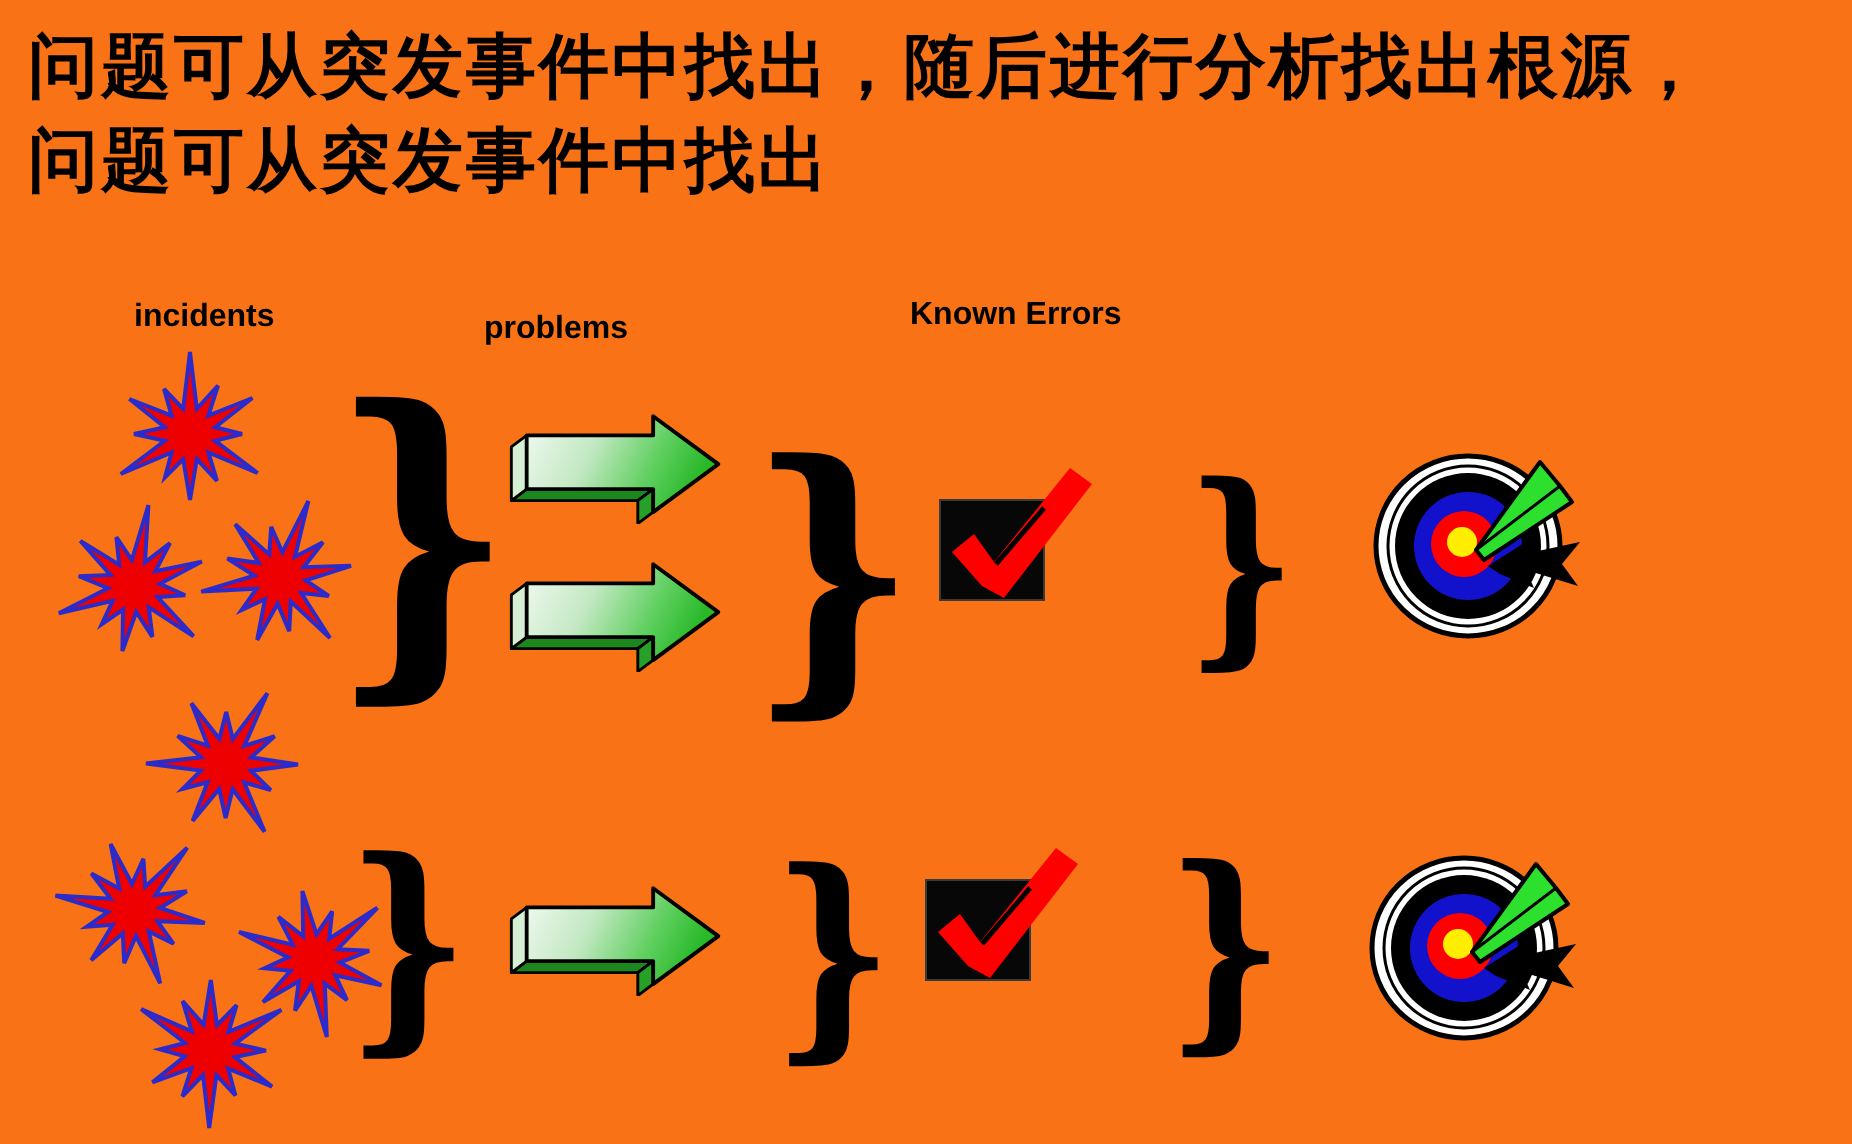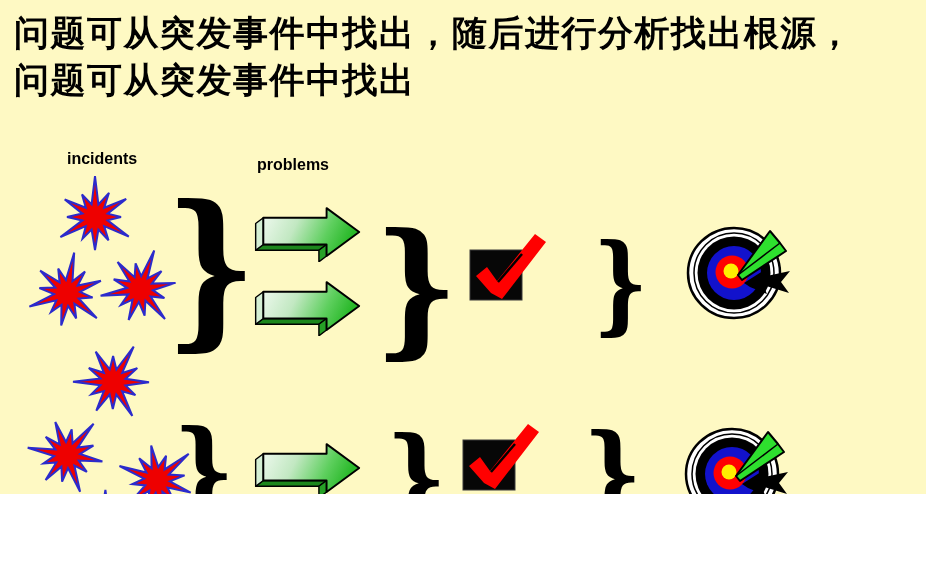--- a/index.html
+++ b/index.html
@@ -1,19 +1,19 @@
 <!DOCTYPE html>
 <html style="--text: #000000; --incident-fill: #ee0000; --incident-outline: #2b2bcc; --arrow-green: #28b828; --check-red: #ff0000; --checkbox-black: #070707; --target-blue: #1212cc; --target-red: #ff0000; --target-yellow: #ffee00; --dart-green: #2ee02e;"><head>
 <meta charset="utf-8">
 <style>
   html,body{margin:0;padding:0;background:#ffffff;}
   .slide{
     position:relative;
-    width:926px;height:494px;
-    background:#fef9c3;
+    width:926px;height:572px;
+    background:#f97316;
     overflow:hidden;
     font-family:"Liberation Sans","DejaVu Sans",sans-serif;
   }
   .title{
     position:absolute;left:14px;top:10px;width:900px;
     font-family:"Liberation Serif","DejaVu Serif",serif;
     font-weight:bold;
     font-size:35px;line-height:47px;
     letter-spacing:1.5px;
     color:var(--text,#000);
@@ -87,21 +87,22 @@
 </svg>
 
 <div class="slide">
 
   <div class="title">
     <div>问题可从突发事件中找出，随后进行分析找出根源，</div>
     <div>问题可从突发事件中找出</div>
   </div>
 
   <div class="col-label" style="left:67px;top:150px">incidents</div>
-  <div class="col-label" style="left:257px;top:156px">problems</div>
+  <div class="col-label" style="left:242px;top:156px">problems</div>
+  <div class="col-label" style="left:455px;top:149px">Known Errors</div>
 
   <div>
     <svg class="burst" style="left:53px;top:175px" width="84" height="84" viewBox="-42 -42 84 84">
         <polygon class="burst-shape" points="0.0,-41.0 3.4,-12.6 14.0,-24.2 9.2,-9.2 31.2,-18.0 12.6,-3.4 26.0,0.0 12.6,3.4 33.8,19.5 9.2,9.2 13.5,23.4 3.4,12.6 0.0,33.0 -3.4,12.6 -12.5,21.7 -9.2,9.2 -34.6,20.0 -12.6,3.4 -28.0,0.0 -12.6,-3.4 -30.3,-17.5 -9.2,-9.2 -13.0,-22.5 -3.4,-12.6"></polygon>
       </svg>
     <svg class="burst" style="left:25px;top:251px" width="84" height="84" viewBox="-42 -42 84 84">
         <polygon class="burst-shape" points="18.0,-21.4 10.7,-7.4 33.9,-12.2 13.0,-1.1 25.6,4.6 11.8,5.5 29.8,25.1 7.4,10.7 9.2,25.4 1.1,13.0 -5.8,32.5 -5.5,11.8 -16.1,19.1 -10.7,7.4 -37.6,13.6 -13.0,1.1 -27.6,-4.9 -11.8,-5.5 -26.8,-22.5 -7.4,-10.7 -8.8,-24.4 -1.1,-13.0 7.2,-40.4 5.5,-11.8"></polygon>
       </svg>
     <svg class="burst" style="left:98px;top:247px" width="84" height="84" viewBox="-42 -42 84 84">
         <polygon class="burst-shape" points="35.5,-6.1 12.9,1.2 24.4,9.0 10.6,7.5 25.0,30.0 5.4,11.8 4.6,26.6 -1.2,12.9 -11.4,31.0 -7.5,10.6 -19.2,16.0 -11.8,5.4 -39.4,6.8 -12.9,-1.2 -26.3,-9.7 -10.6,-7.5 -22.4,-26.9 -5.4,-11.8 -4.4,-25.6 1.2,-12.9 14.2,-38.5 7.5,-10.6 21.5,-17.9 11.8,-5.4"></polygon>

